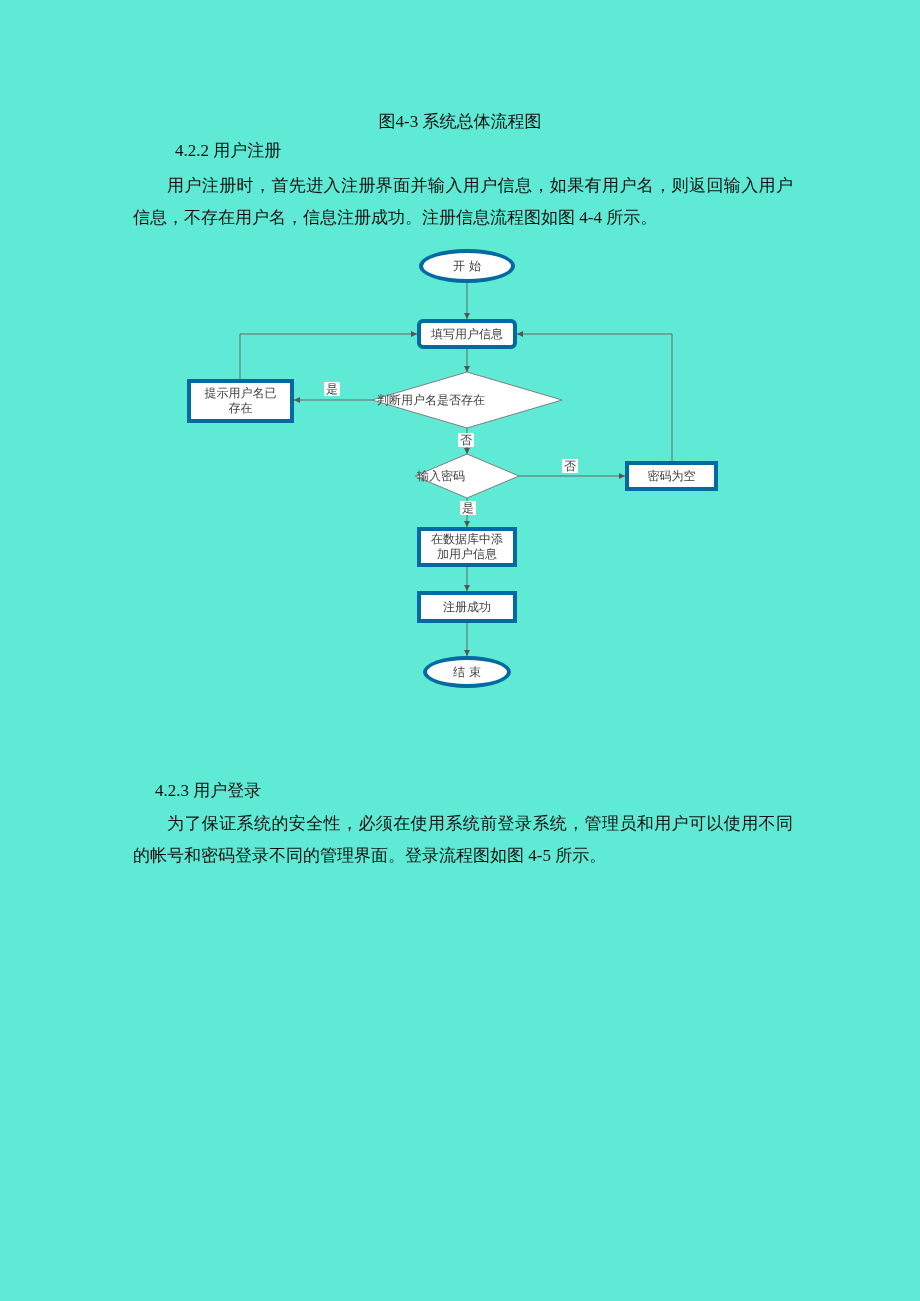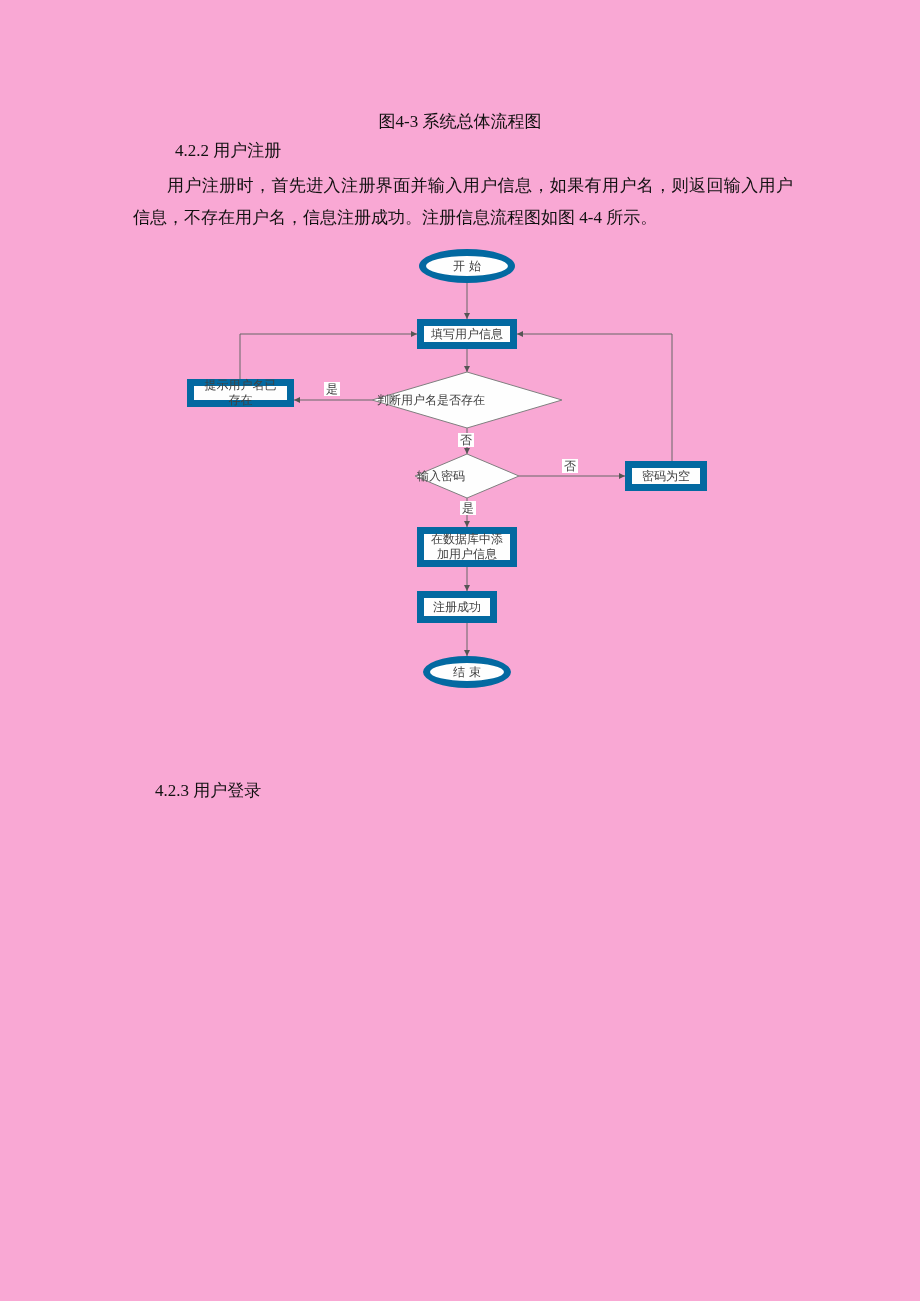--- a/index.html
+++ b/index.html
@@ -1,18 +1,18 @@
 <!DOCTYPE html>
 <html><head>
 <meta charset="utf-8">
 <style>
   * { margin:0; padding:0; box-sizing:border-box; }
   html,body { background:#ffffff; }
   .page {
-    position:relative; width:920px; height:1301px; background:#f9a8d4;
+    position:relative; width:920px; height:1301px; background:#5eead4;
     font-family:"Liberation Serif","DejaVu Serif",serif; color:#1a1a1a;
     overflow:hidden; margin:0 auto;
   }
   .fig-caption { position:absolute; width:100%; text-align:center; font-size:17px; color:#111; }
   .caption-top { top:110px; }
   .caption-mid { top:695px; }
   .heading { position:absolute; font-size:17px; color:#111; }
   .h422 { left:175px; top:139px; }
   .h423 { left:155px; top:779px; }
   .para {
@@ -21,40 +21,40 @@
   }
   .p422 { left:133px; top:170px; }
   .p423 { left:133px; top:808px; }
 
   .flowchart {
     position:absolute; left:0; top:240px; width:920px; height:460px;
     font-family:"Liberation Sans","DejaVu Sans",sans-serif;
   }
   .flowchart svg { position:absolute; left:0; top:0; }
   .node {
-    position:absolute; border:7px solid #0369a1; background:#fefefe;
+    position:absolute; border:4px solid #0369a1; background:#fefefe;
     color:#404040; font-size:12px; line-height:15px;
     display:flex; align-items:center; justify-content:center; text-align:center;
   }
   .oval { border-radius:50%; letter-spacing:4px; text-indent:4px; }
   .dtext {
     position:absolute; color:#404040; font-size:12px; line-height:14px;
     text-align:left; pointer-events:none;
   }
   .edge-label {
     position:absolute; color:#404040; font-size:12px; line-height:14px;
     background:#ffffff; padding:0 2px;
   }
   
   .n-start   { left:419px; top:9px;   width:96px;  height:34px; }
-  .n-fill    { left:417px; top:79px;  width:100px; height:30px; }
-  .n-prompt  { left:187px; top:139px; width:107px; height:28px; padding:0 8px; }
-  .n-pwdempty{ left:625px; top:221px; width:82px;  height:30px; }
+  .n-fill    { left:417px; top:79px;  width:100px; height:30px;border-radius:6px; }
+  .n-prompt  { left:187px; top:139px; width:107px; height:44px; padding:0 8px; }
+  .n-pwdempty{ left:625px; top:221px; width:93px;  height:30px; }
   .n-adddb   { left:417px; top:287px; width:100px; height:40px; padding:0 6px; }
-  .n-success { left:417px; top:351px; width:80px; height:32px; }
+  .n-success { left:417px; top:351px; width:100px; height:32px; }
   .n-end     { left:423px; top:416px; width:88px;  height:32px; }
   .t-check   { left:377px; top:153px; width:180px; }
   .t-pwd     { left:417px; top:229px; width:100px; }
   .l-yesleft { left:324px; top:142px; }
   .l-nodown  { left:458px; top:193px; }
   .l-noright { left:562px; top:219px; }
   .l-yesdown { left:460px; top:261px; }
 </style>
 </head>
 <body>
@@ -124,14 +124,15 @@
 
     <div class="edge-label l-noright">否</div>
 
     <div class="edge-label l-yesdown">是</div>
 
   </div>
 
 
   <div class="heading h423">4.2.3 用户登录</div>
 
+  <p class="para p423">为了保证系统的安全性，必须在使用系统前登录系统，管理员和用户可以使用不同的帐号和密码登录不同的管理界面。登录流程图如图 4-5 所示。</p>
 
 </div>
 
 </body></html>

